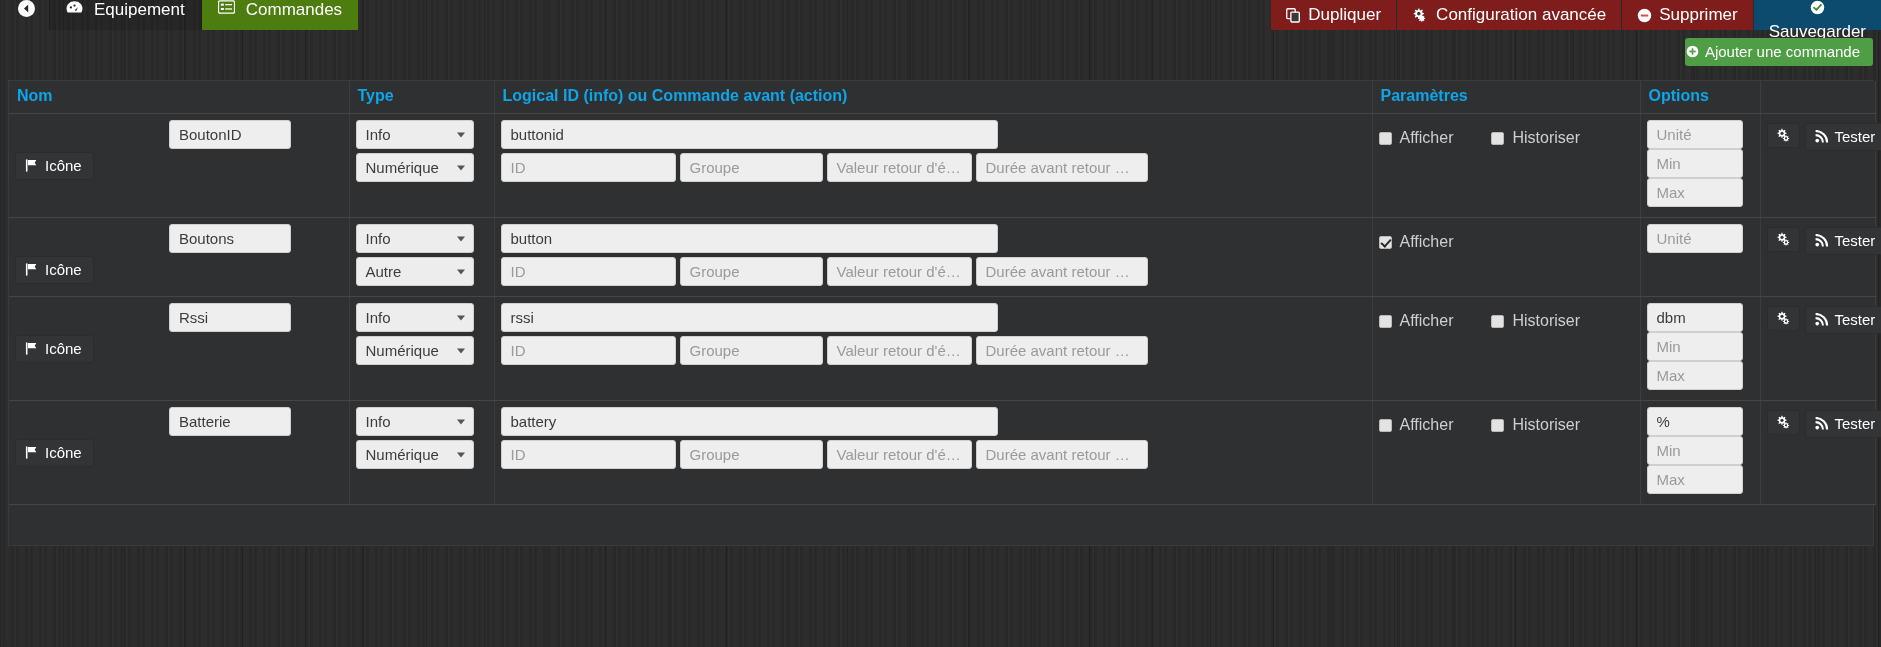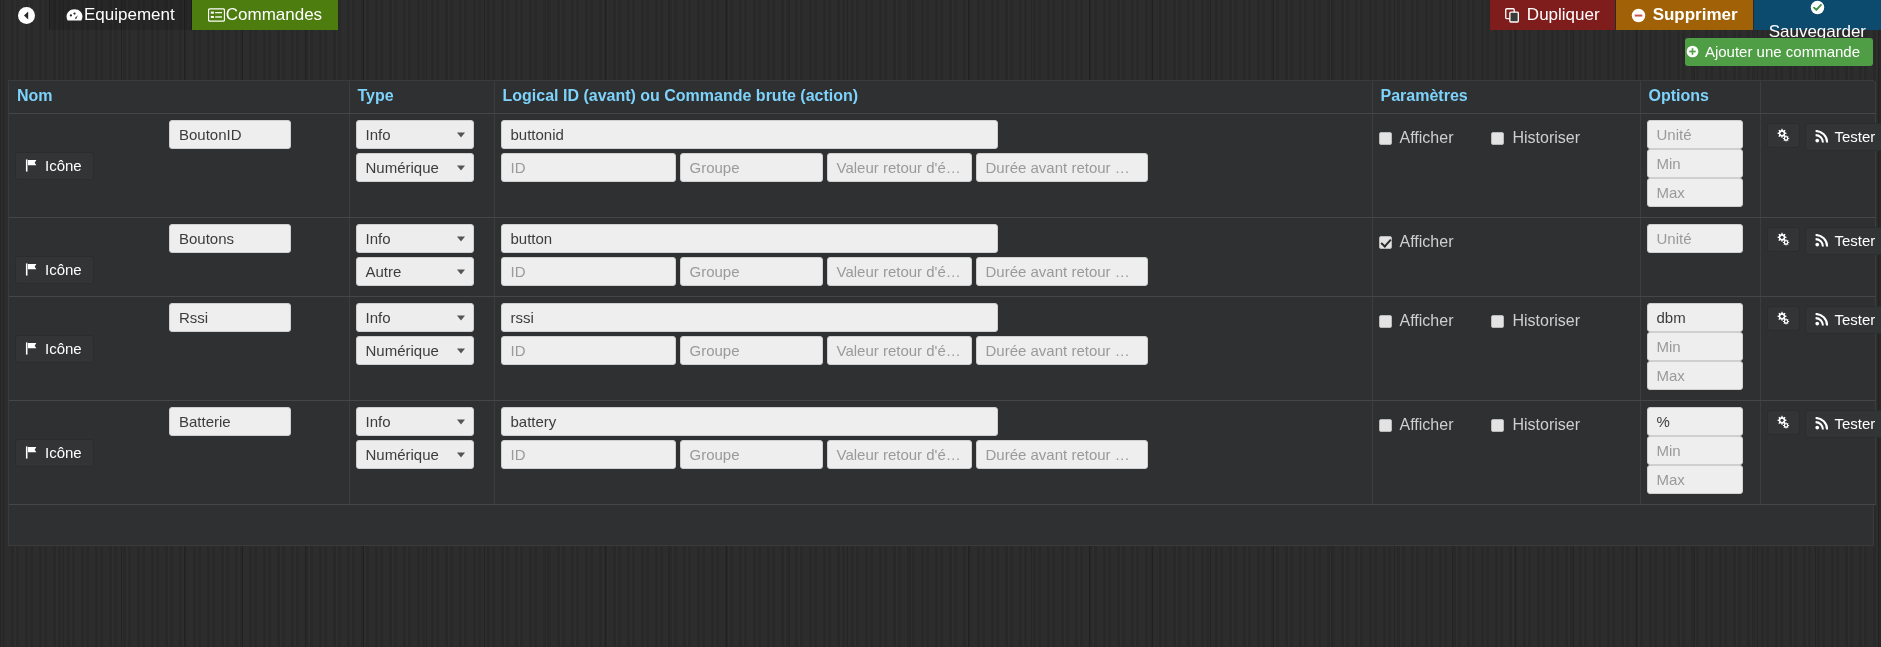--- a/index.html
+++ b/index.html
@@ -24,38 +24,38 @@
         rgba(0,0,0,0.18) 63px, rgba(0,0,0,0.18) 64px,
         rgba(255,255,255,0.0) 64px, rgba(255,255,255,0.0) 121px);
   }
 
   
   #topbar {
     position: absolute; left: 0; top: 0; width: 1881px; height: 30px;
   }
   .tabs { position: absolute; left: 0; top: 0; height: 30px; display: flex; align-items: stretch; }
   .tab {
-    display: flex; align-items: center; gap: 1px;
+    display: flex; gap: 11px;
     padding: 0 16px; height: 30px;
     color: #ffffff; font-size: 17px; cursor: pointer;
     white-space: nowrap;
   }
   .tab.back { padding: 0 14px 0 18px; font-size: 19px; }
   .tab.active { background: #4d7c0f; }
   .tab.plain { background: rgba(0,0,0,0.12); }
 
   .rightbtns { position: absolute; right: 0; top: 0; height: 30px; display: flex; align-items: stretch; }
   .rbtn {
     display: flex; align-items: center; gap: 7px;
     padding: 0 15px; height: 30px;
     color: #fff; font-size: 17px; cursor: pointer; white-space: nowrap;
     background: #7f1d1d;
     border-left: 1px solid #2a2a2a;
   }
-  .rbtn.danger { background: #a16207; font-weight: bold; }
+  .rbtn.danger { background: #7f1d1d; }
   .rbtn.success { background: #0c4a6e; flex-direction: column; }
 
   
   #topbar .sep { width: 1px; background: rgba(0,0,0,0.35); }
 
   
   #addrow {
     position: absolute; left: 0; top: 30px; width: 1881px; height: 42px;
   }
   #addbtn {
@@ -69,21 +69,21 @@
   
   #panel {
     position: absolute; left: 8px; top: 80px;
     width: 1866px; height: 466px;
     background: #2f3031;
     border: 1px solid #3a3b3c;
   }
 
   table.cmds { width: 100%; border-collapse: collapse; table-layout: fixed; }
   table.cmds th {
-    text-align: left; color: #7dd3fc; font-size: 16px; font-weight: bold;
+    text-align: left; color: #0ea5e9; font-size: 16px; font-weight: bold;
     padding: 6px 8px 8px 8px;
     border-bottom: 1px solid #454647;
     border-right: 1px solid #3c3d3e;
     vertical-align: middle;
     background: #2f3031;
   }
   table.cmds td {
     border-bottom: 1px solid #454647;
     border-right: 1px solid #3c3d3e;
     vertical-align: top;
@@ -220,20 +220,32 @@
   <div class="rightbtns">
     <div class="rbtn">
       <span class="ic">
         <svg width="15" height="15" viewBox="0 0 16 16">
             <rect x="0.8" y="0.8" width="9" height="10.5" rx="1" fill="none" stroke="#fff" stroke-width="1.4"></rect>
             <rect x="5.2" y="4.4" width="9" height="10.5" rx="1" fill="#3a3a3a" stroke="#fff" stroke-width="1.4"></rect>
           </svg>
       </span>
       <span>Dupliquer</span>
     </div>
+    <div class="rbtn">
+      <span class="ic">
+        <svg width="17" height="15" viewBox="0 0 18 16">
+            <g fill="#fff">
+              <path d="M6.6 0.6 l1.2 0 .3 1.5 1.2 .5 1.3-.9 .9.9-.9 1.3 .5 1.2 1.5 .3 0 1.2-1.5 .3-.5 1.2 .9 1.3-.9 .9-1.3-.9-1.2 .5-.3 1.5-1.2 0-.3-1.5-1.2-.5-1.3 .9-.9-.9 .9-1.3-.5-1.2-1.5-.3 0-1.2 1.5-.3 .5-1.2-.9-1.3 .9-.9 1.3 .9 1.2-.5z"></path>
+              <circle cx="7.2" cy="6" r="1.9" fill="#3a3a3a"></circle>
+              <path d="M13.6 8.8 l.9 0 .2 1.1 .9 .4 .9-.7 .7 .7-.7 .9 .4 .9 1.1 .2 0 .9-1.1 .2-.4 .9 .7 .9-.7 .7-.9-.7-.9 .4-.2 1.1-.9 0-.2-1.1-.9-.4-.9 .7-.7-.7 .7-.9-.4-.9-1.1-.2 0-.9 1.1-.2 .4-.9-.7-.9 .7-.7 .9 .7 .9-.4z" transform="translate(-2.6,-0.6) scale(0.92)"></path>
+            </g>
+          </svg>
+      </span>
+      <span>Configuration avancée</span>
+    </div>
     <div class="rbtn danger">
       <span class="ic">
         <svg width="15" height="15" viewBox="0 0 16 16">
             <circle cx="8" cy="8" r="7.2" fill="#fff"></circle>
             <rect x="4" y="7" width="8" height="2.1" fill="#c9524e"></rect>
           </svg>
       </span>
       <span>Supprimer</span>
     </div>
     <div class="rbtn success">
@@ -268,21 +280,21 @@
         <col class="c-type">
         <col class="c-lid">
         <col class="c-par">
         <col class="c-opt">
         <col class="c-act">
     </colgroup>
     <thead>
       <tr>
         <th>Nom</th>
         <th>Type</th>
-        <th>Logical ID (avant) ou Commande brute (action)</th>
+        <th>Logical ID (info) ou Commande avant (action)</th>
         <th>Paramètres</th>
         <th>Options</th>
         <th></th>
       </tr>
     </thead>
     <tbody id="tbody">
         <tr>
           <td>
             <div class="nomcell">
               <div class="nomwrap"><span class="iconbtn">

